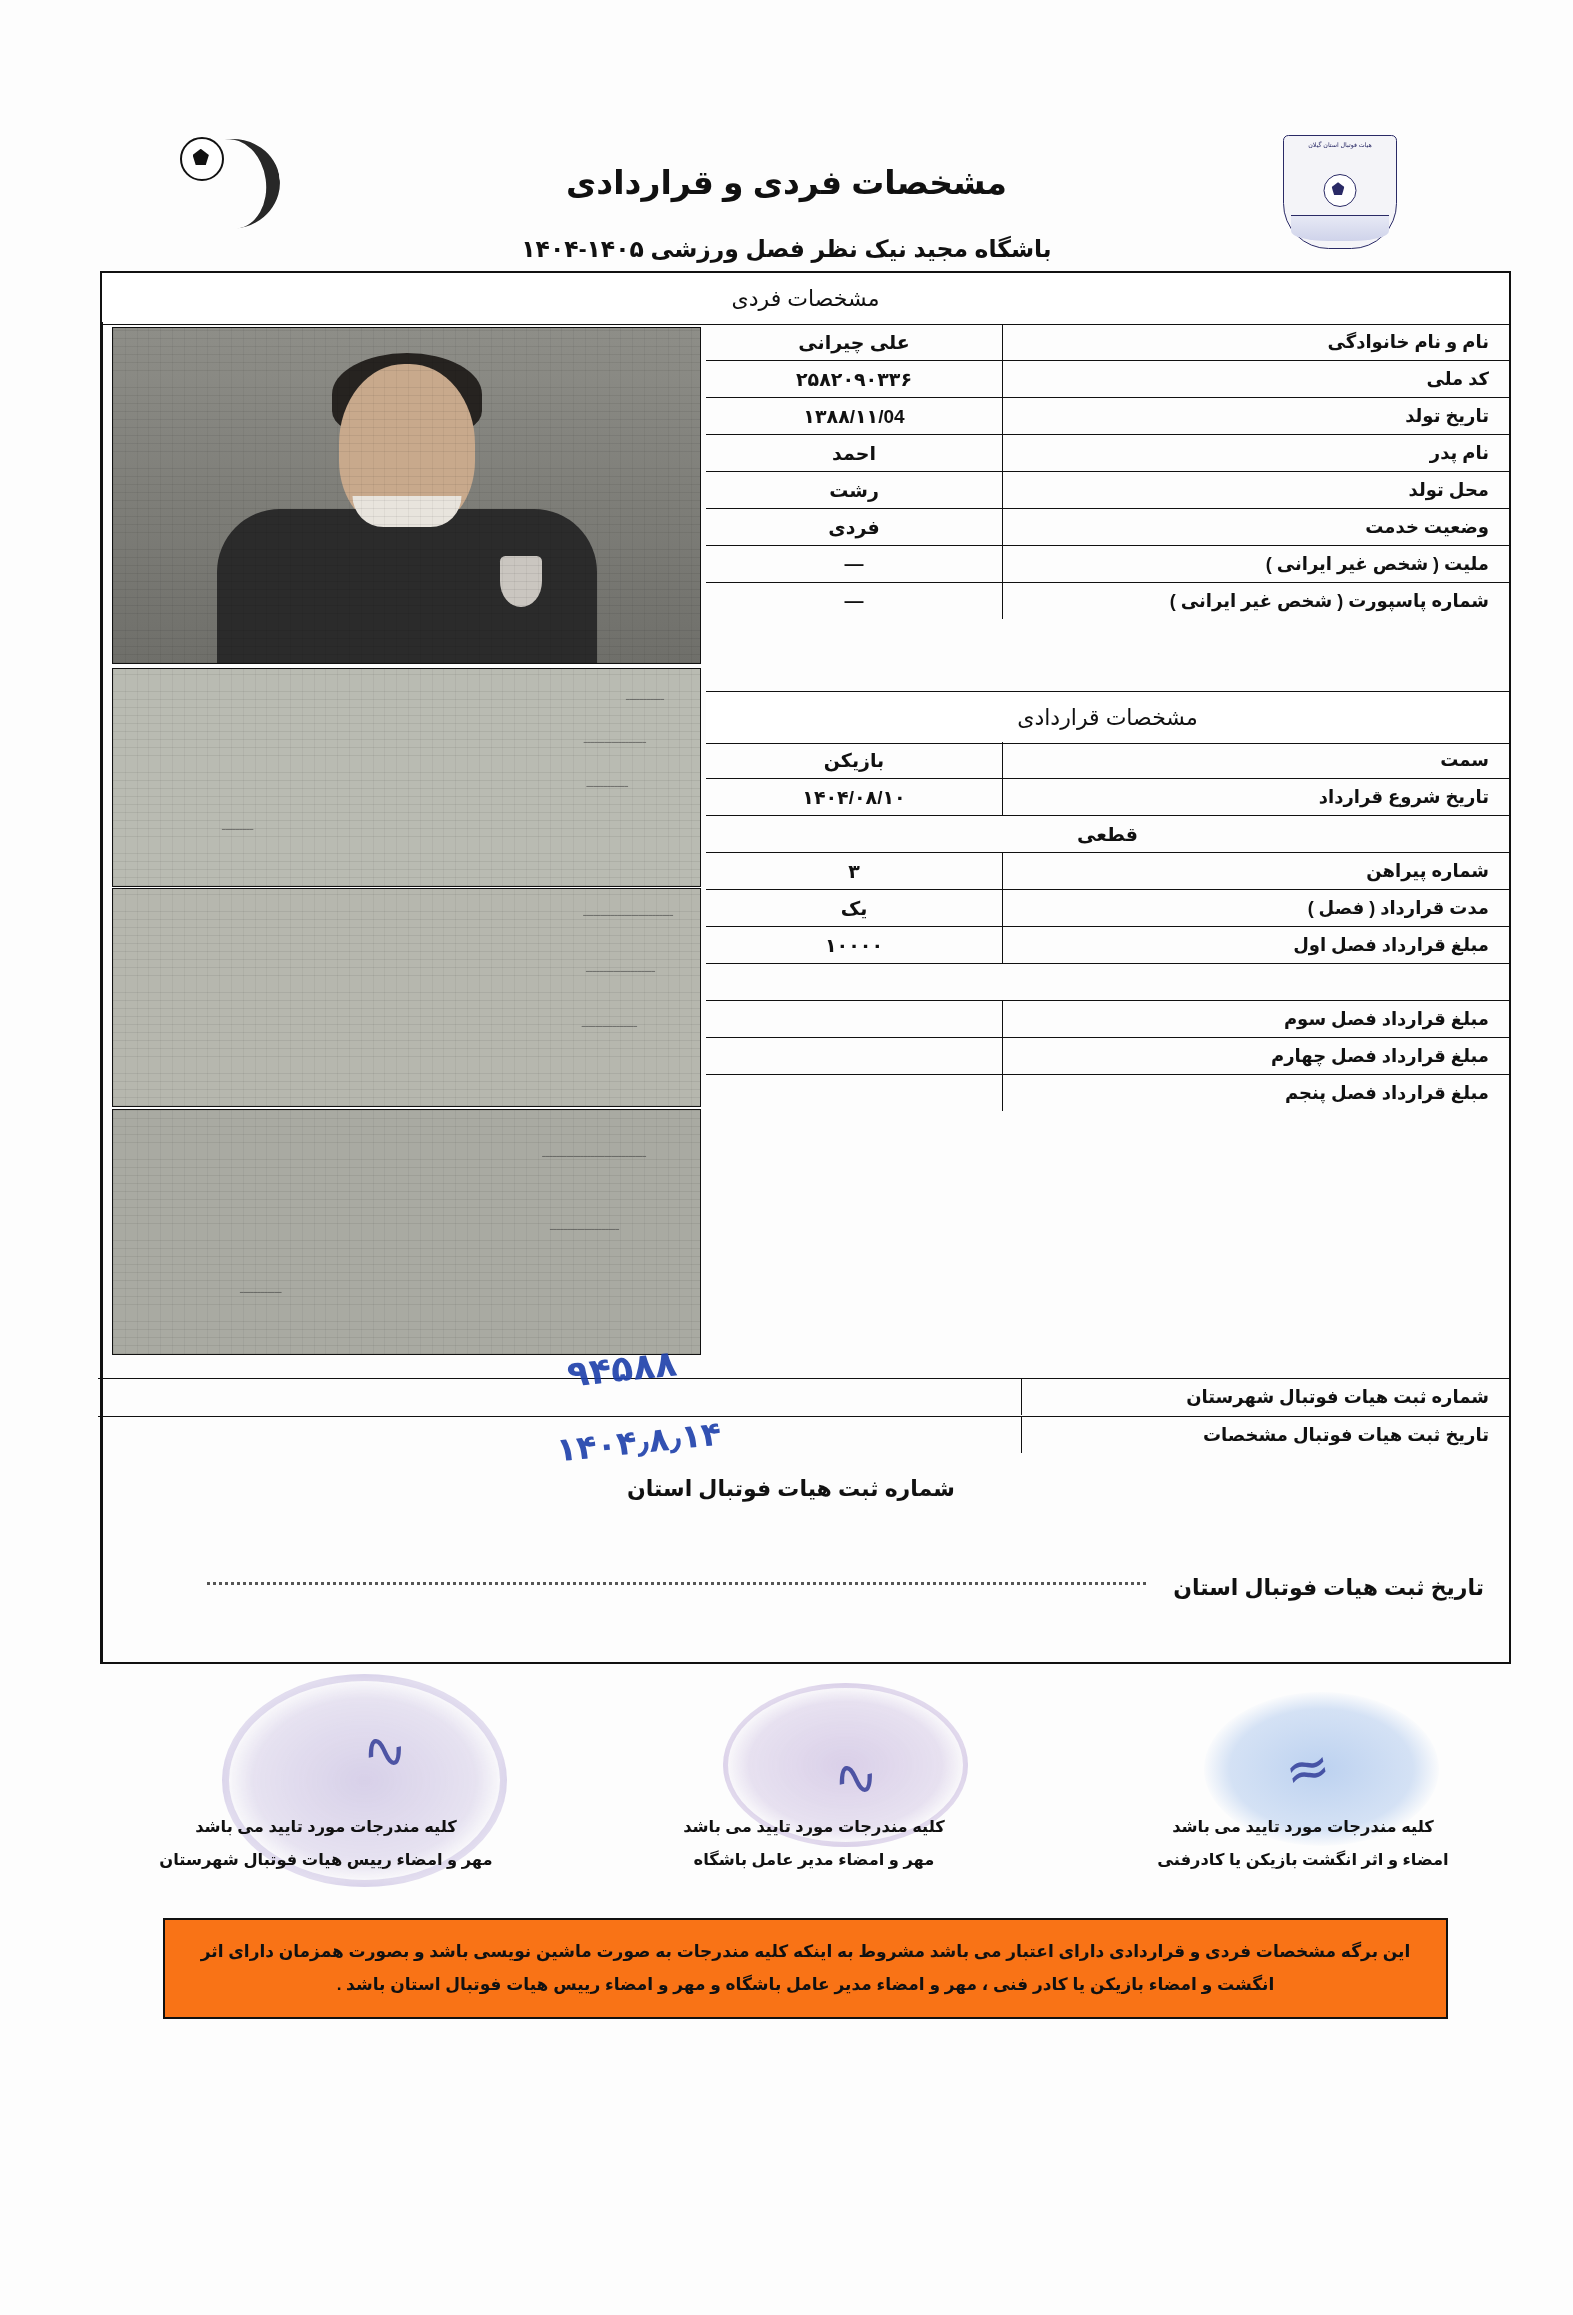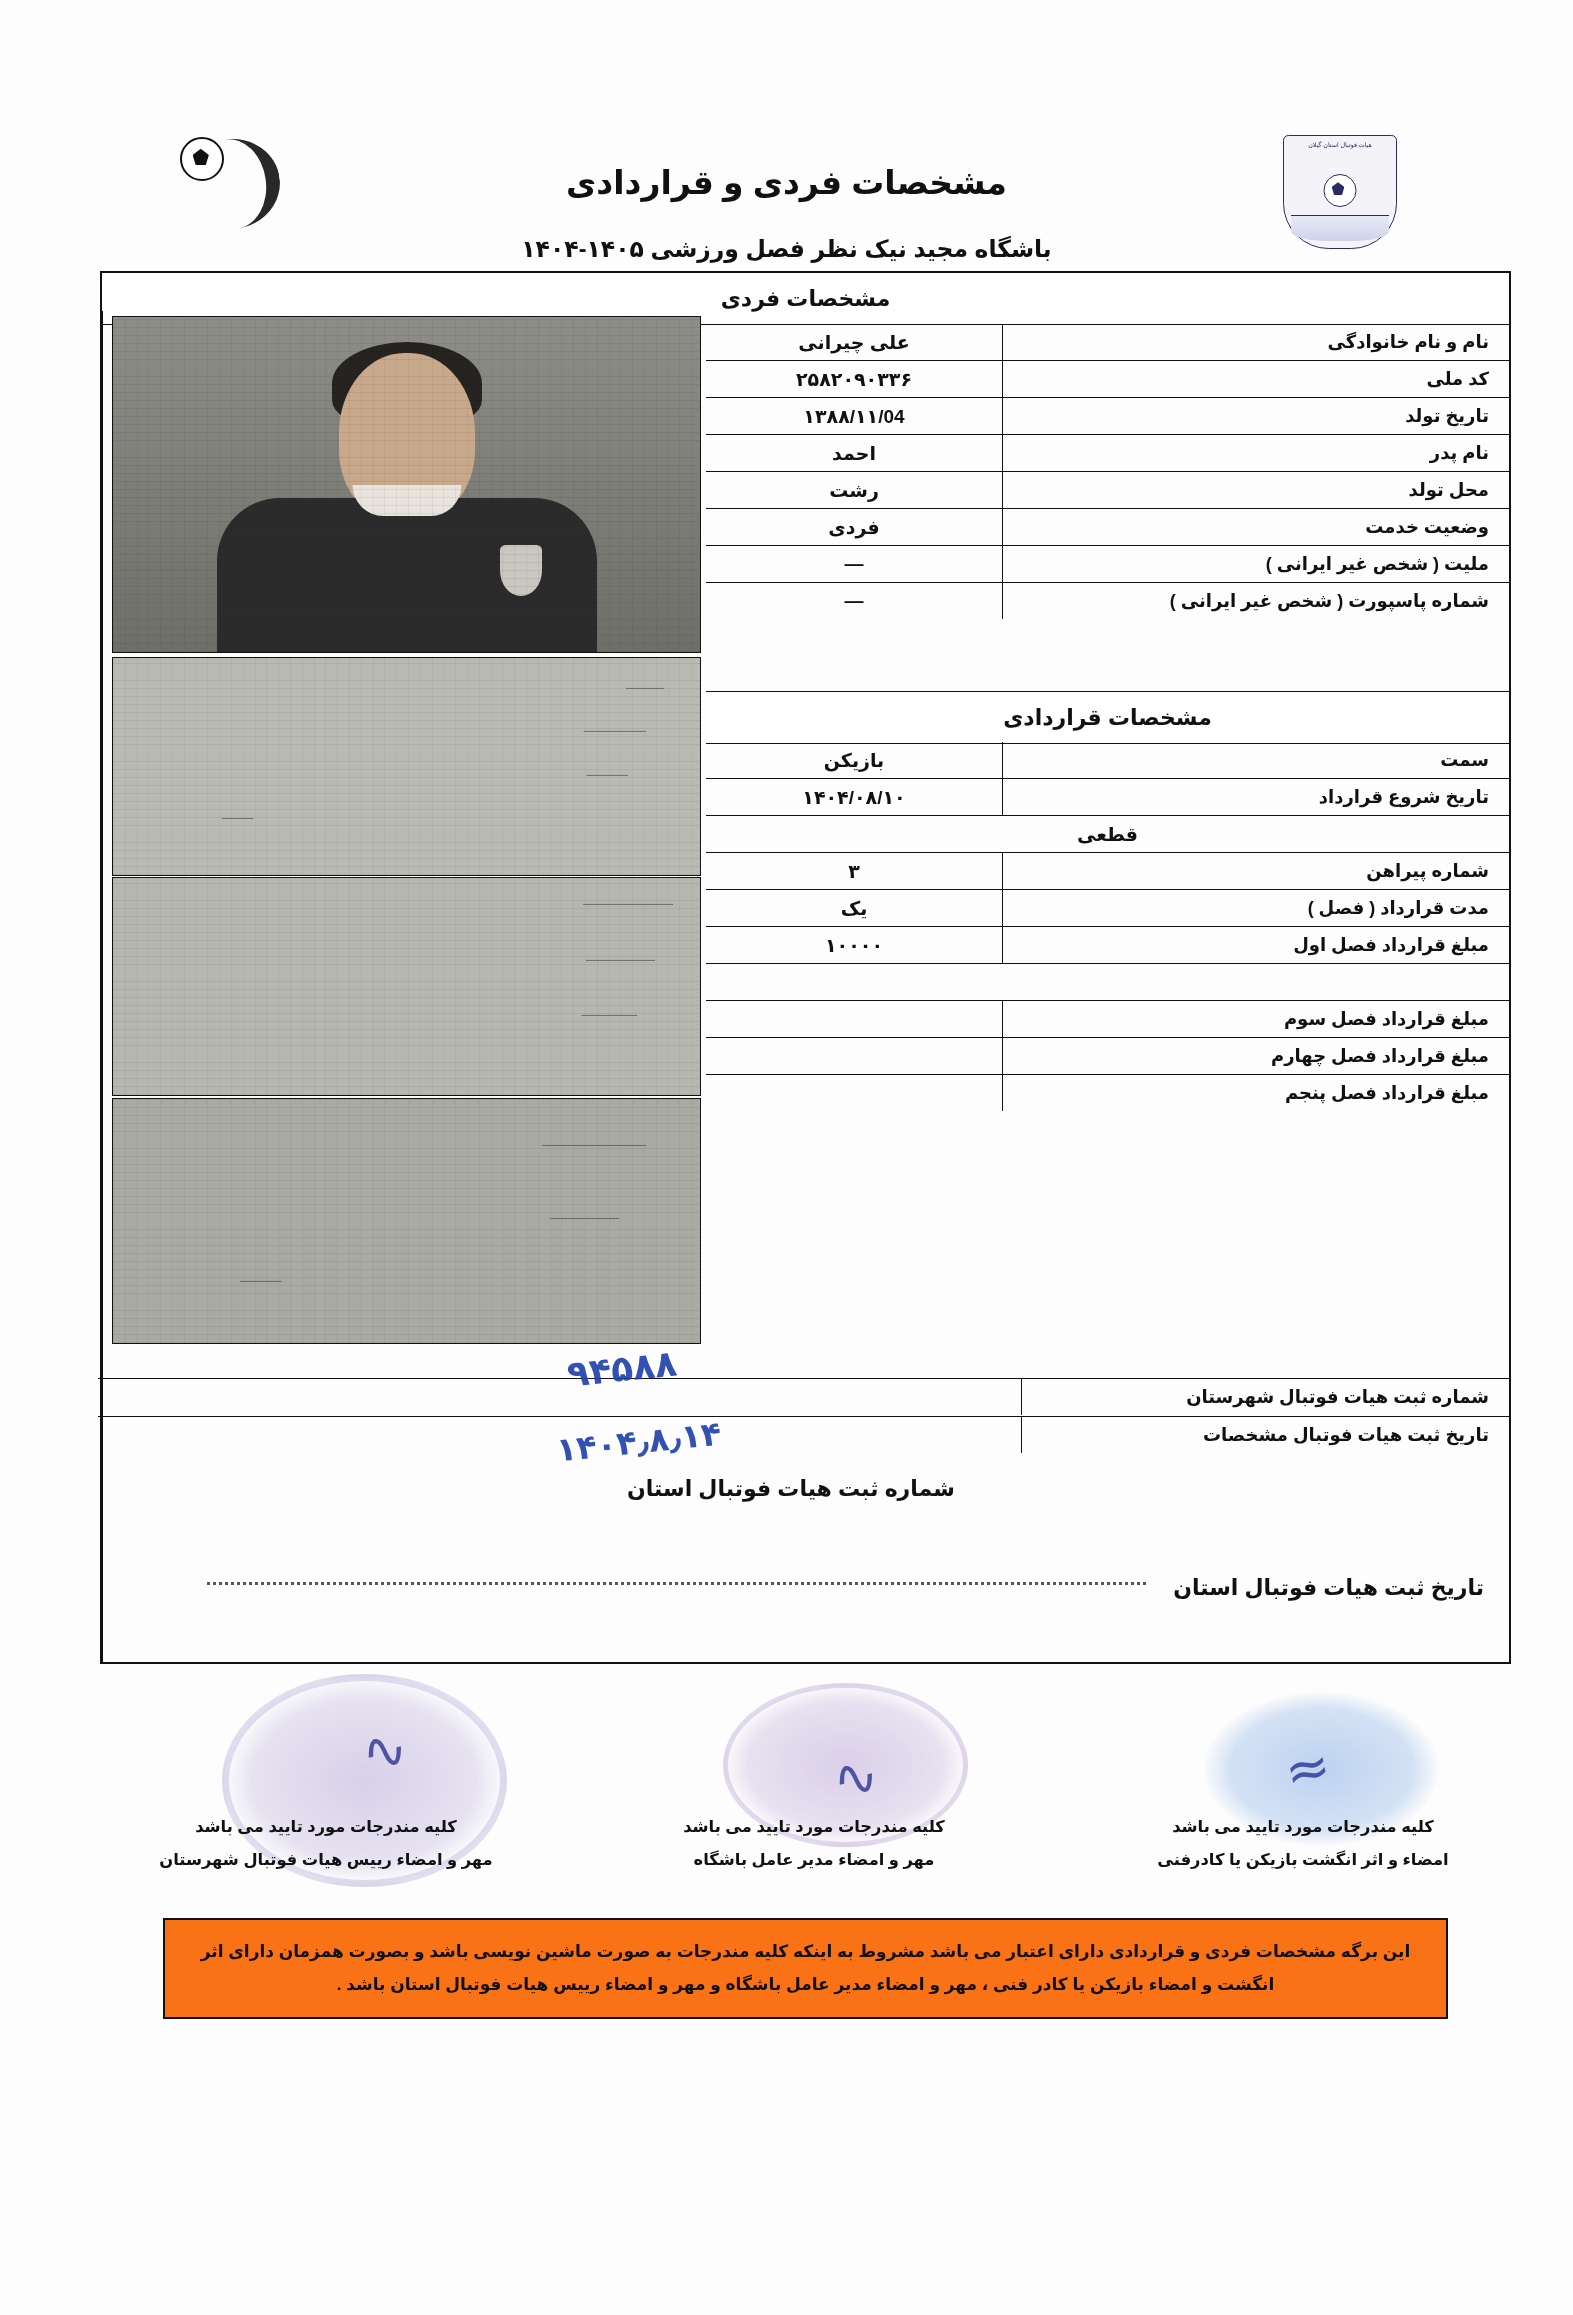--- a/index.html
+++ b/index.html
@@ -82,29 +82,29 @@
   }
   
   .frame{
     position:absolute;left:100px;top:271px;width:1411px;height:1393px;
     border:2.7px solid #111;
     box-sizing:border-box;
   }
   .band{
     position:absolute;left:0;right:0;height:51px;
     border-bottom:1.8px solid #111;
-    text-align:center;font-size:22px;font-weight:bold;
+    text-align:center;font-size:22px;font-weight:normal;
     line-height:51px;
     background:#fff;
   }
   #band-personal{top:0;}
   #band-contract{top:418px;left:0;width:1411px;border-top:1.8px solid #111;}
   
   .media-col{
-    position:absolute;left:0;top:38px;width:608px;bottom:0;
+    position:absolute;left:0;top:49px;width:608px;bottom:0;
     border-left:1.8px solid #111;
     box-sizing:border-box;
   }
   .media-box{
     position:absolute;left:9px;right:9px;
     border:1.8px solid #111;
     background:#9a9a94;
     overflow:hidden;
   }
   #media-photo{top:5.4px;height:335px;background:#8d8d87;}

